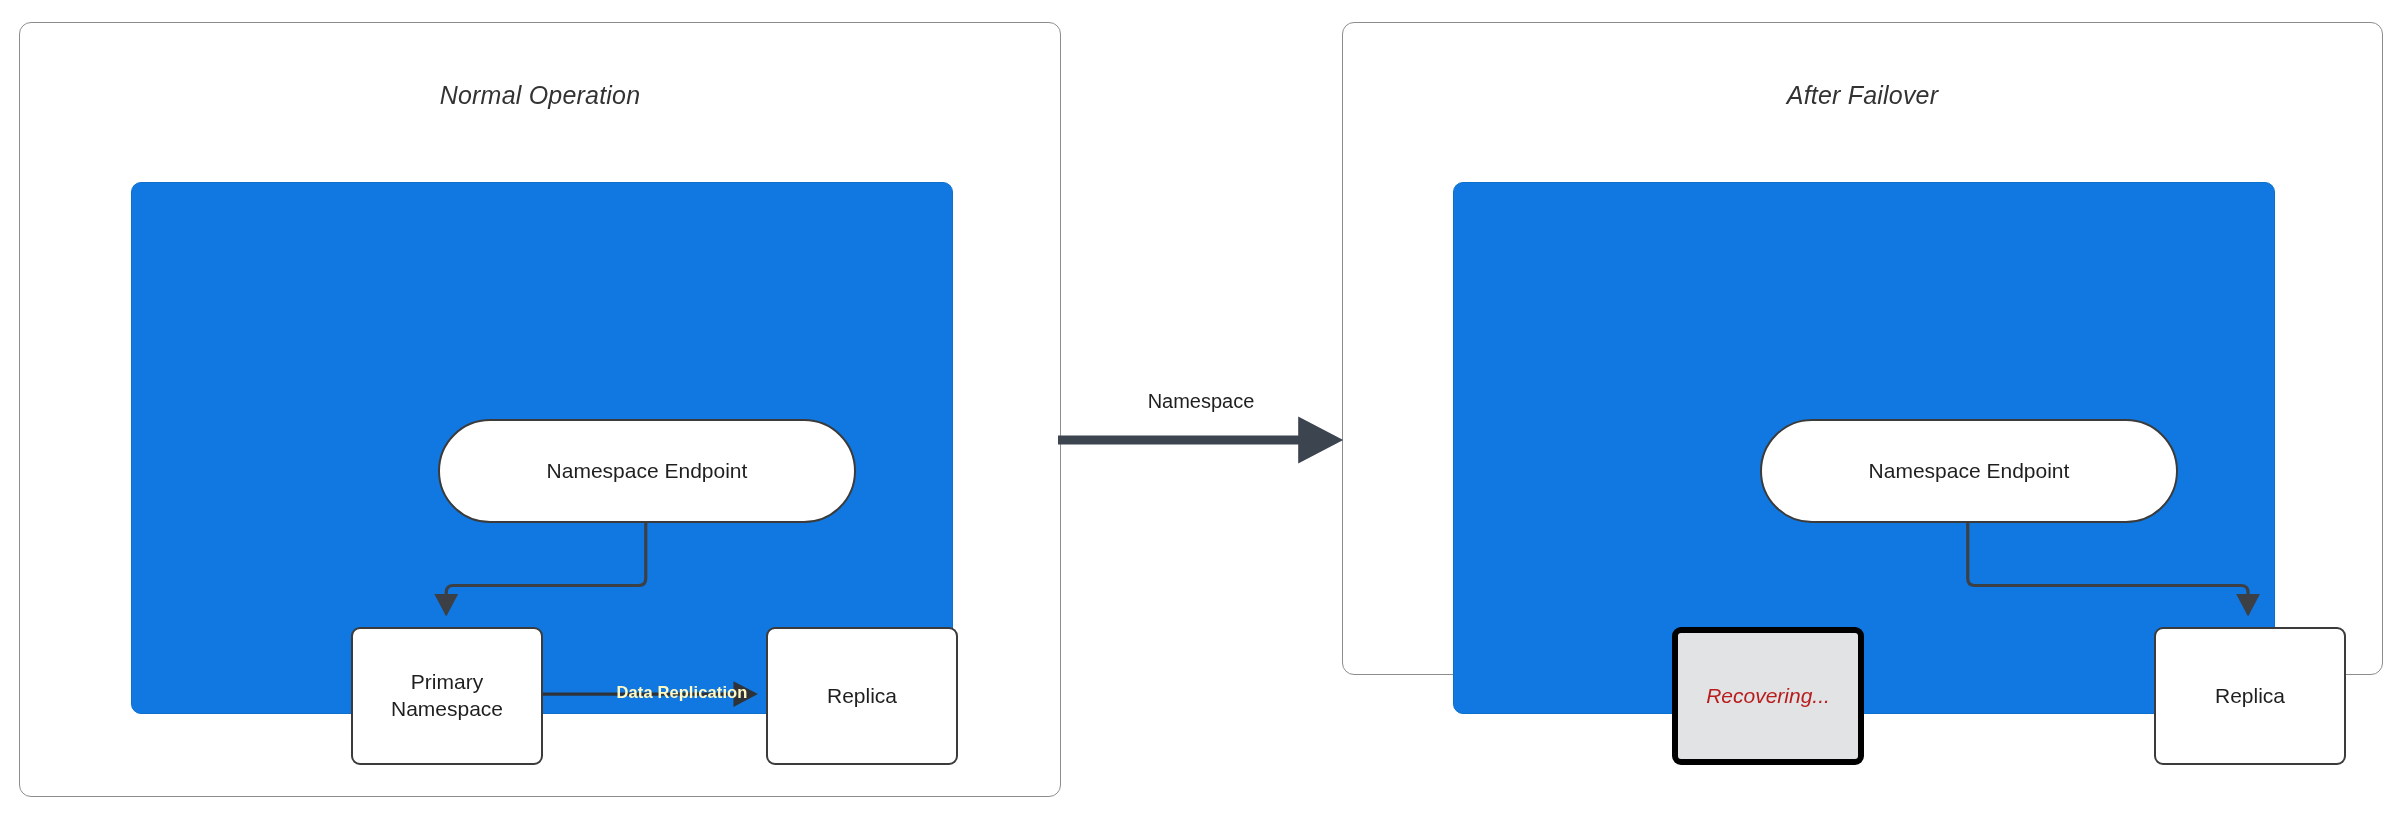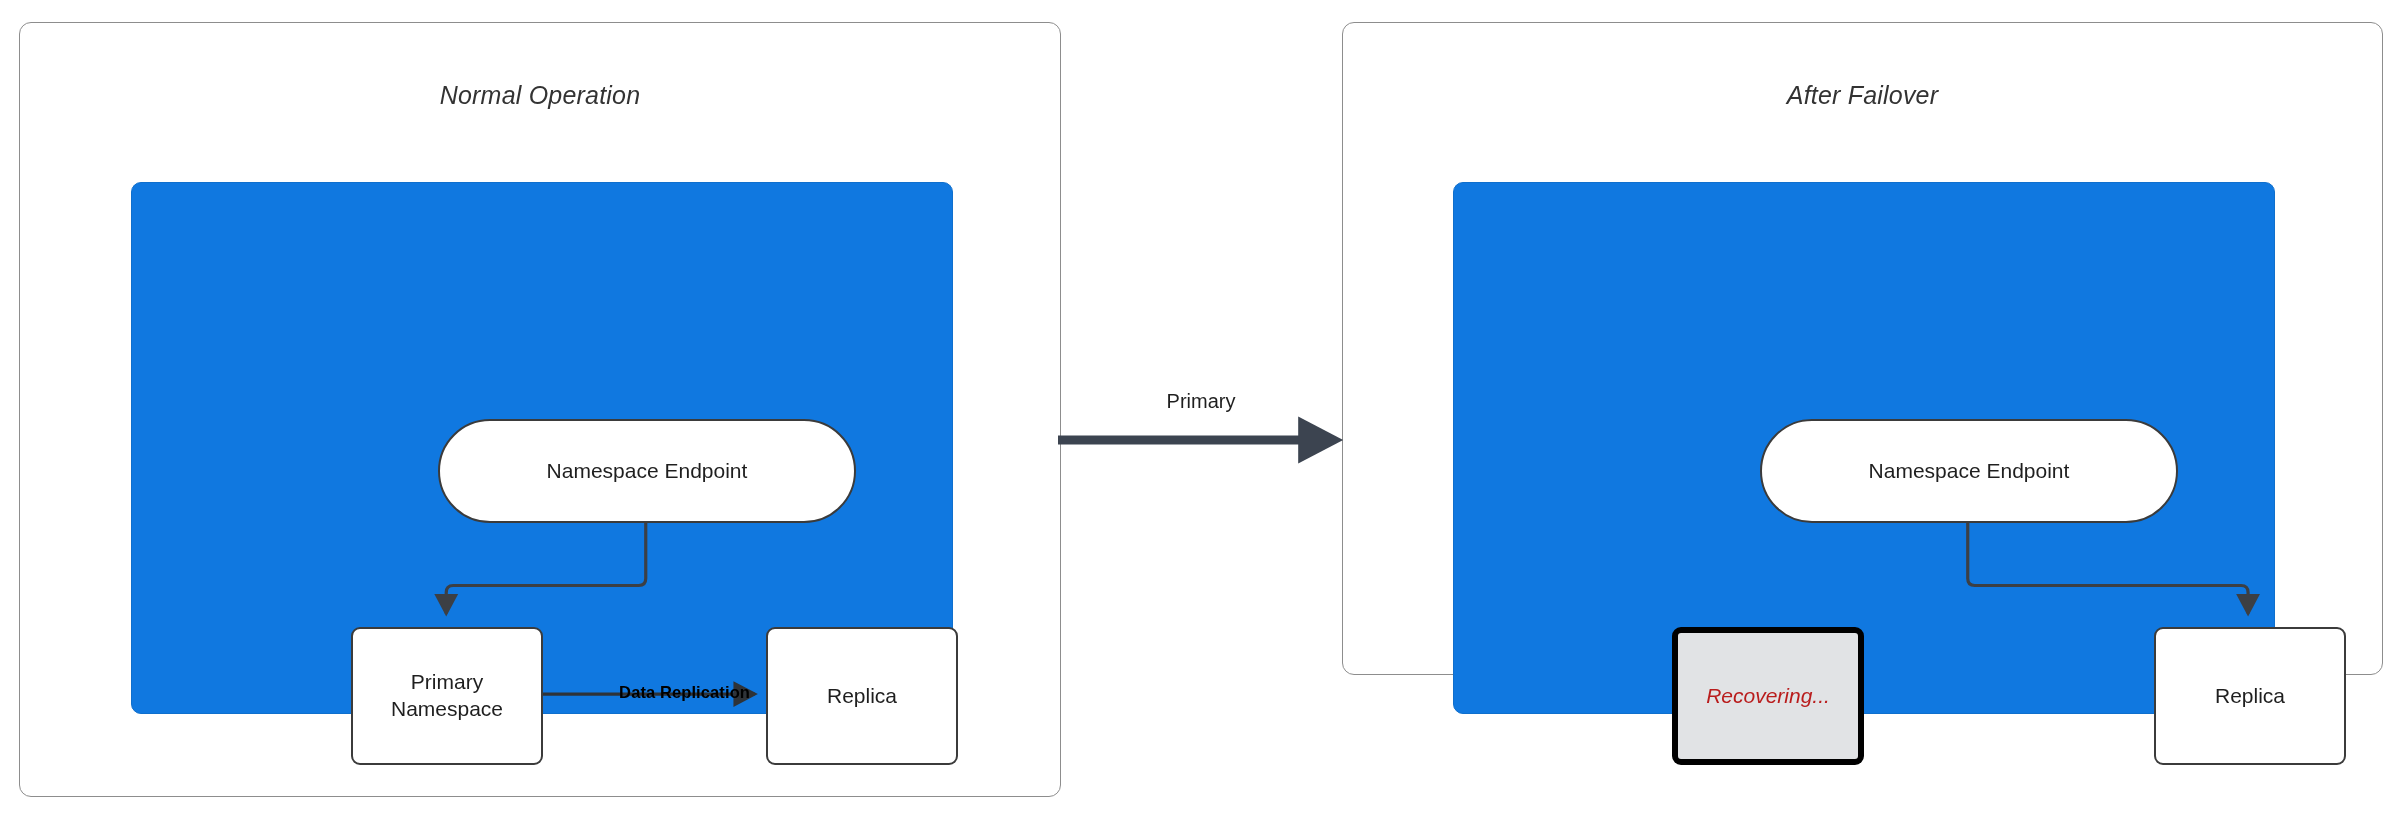--- a/index.html
+++ b/index.html
@@ -101,25 +101,25 @@
     width: 100%;
     height: 100%;
     overflow: visible;
     pointer-events: none;
     z-index: 2;
   }
 
   
   #data-replication-label {
     position: absolute;
-    left: 398px;
+    left: 440px;
     top: 500px;
     width: 220px;
-    text-align: right;
-    color: #000000;
+    text-align: center;
+    color: #fef9c3;
     font-size: 16.5px;
     font-weight: bold;
     letter-spacing: 0.1px;
     white-space: nowrap;
     z-index: 4;
   }
 
   
   #failover-group {
     position: absolute;
@@ -185,21 +185,21 @@
       <div class="node rect" id="node-replica-left">
         <span class="node-label">Replica</span>
       </div>
 
       <div id="data-replication-label">Data Replication</div>
 
     </div>
   </div>
 
   <div id="failover-group">
-    <div id="failover-label">Primary</div>
+    <div id="failover-label">Namespace</div>
     <svg id="failover-arrow-svg" viewBox="0 0 292 40" preserveAspectRatio="none">
       <defs>
         <marker id="arrowBig" markerWidth="6" markerHeight="6" refX="3.2" refY="3" orient="auto" markerUnits="strokeWidth">
           <path d="M0,0.4 L5,3 L0,5.6 Z" fill="#3c4450"></path>
         </marker>
       </defs>
       <path d="M 3,20 L 272,20" fill="none" stroke="#3c4450" stroke-width="9" stroke-linecap="butt" marker-end="url(#arrowBig)"></path>
     </svg>
   </div>
 

